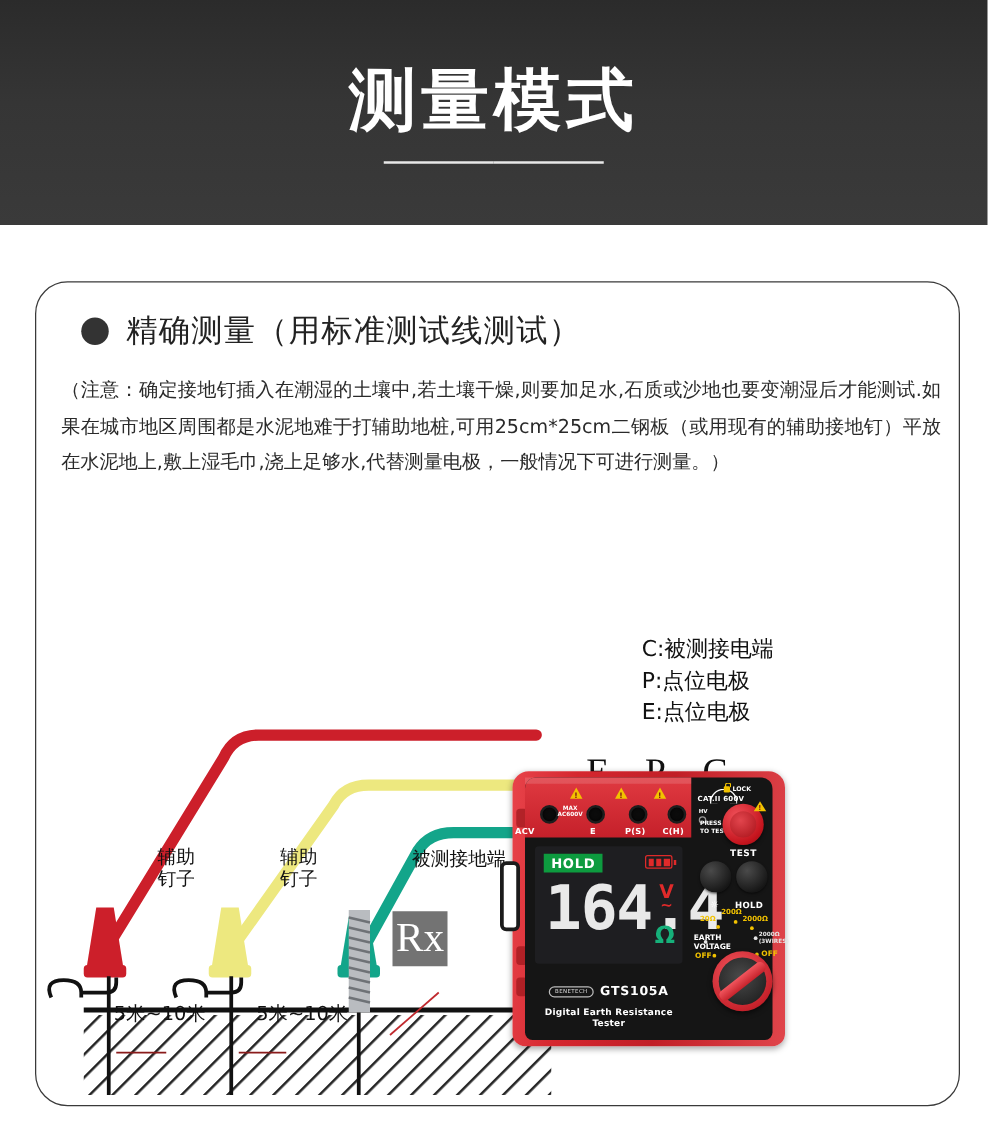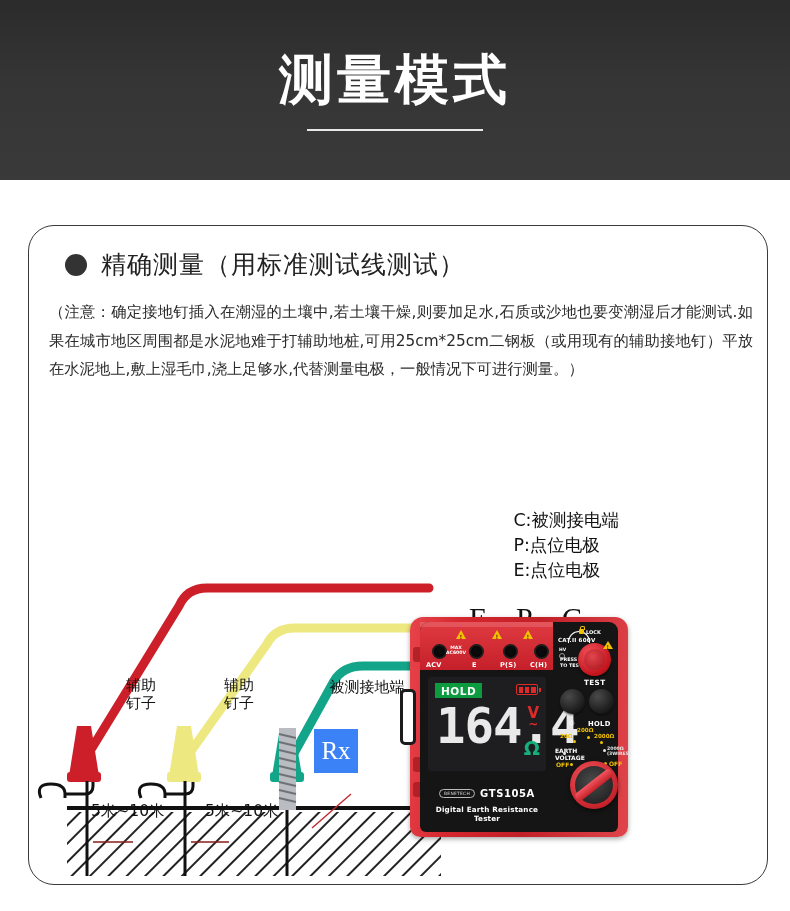--- a/index.html
+++ b/index.html
@@ -77,22 +77,22 @@
     font-size:30px; color:#111; font-weight:400;
     font-family:"Liberation Serif",serif;
   }
 
   
   .stake-cap {
     position:absolute; font-size:15px; line-height:18px;
     color:#111; text-align:center; z-index:5;
   }
   .rx-box {
-    position:absolute; background:#3b82f6; color:#fff;
-    font-size:25px; font-family:"Liberation Serif",serif;
+    position:absolute; background:#737373; color:#fff;
+    font-size:33px; font-family:"Liberation Serif",serif;
     width:44px; height:44px; display:flex;
     align-items:center; justify-content:center; z-index:6;
   }
   .dist-label {
     position:absolute; font-size:15.5px; color:#111; z-index:6;
   }
 
   
   .meter { position:absolute; left:410px; top:617px; width:218px; height:220px; z-index:8; }
   .holster {
@@ -373,21 +373,21 @@
       <i></i>
     </div>
   <div class="holster-ridge" style="top:30px;"></div>
   <div class="holster-ridge" style="top:140px;"></div>
   <div class="holster-ridge" style="top:165px;"></div>
 
   <div class="body-black"></div>
   <div class="top-red"></div>
 
   <div class="port" style="left:22px; top:27px;"></div>
-  <span class="port-lab" style="left:16px; top:44px;">ACV</span>
+  <span class="port-lab" style="left:2px; top:44px;">ACV</span>
   <div class="maxac" style="left:36px; top:28px;">MAX<br>AC600V</div>
 
   <div class="port" style="left:59px; top:27px;"></div>
   <span class="port-lab" style="left:62px; top:44px;">E</span>
 
   <div class="port" style="left:93px; top:27px;"></div>
   <span class="port-lab" style="left:90px; top:44px;text-align:right;">P(S)</span>
 
   <div class="port" style="left:124px; top:27px;"></div>
   <span class="port-lab" style="left:120px; top:44px;">C(H)</span>

